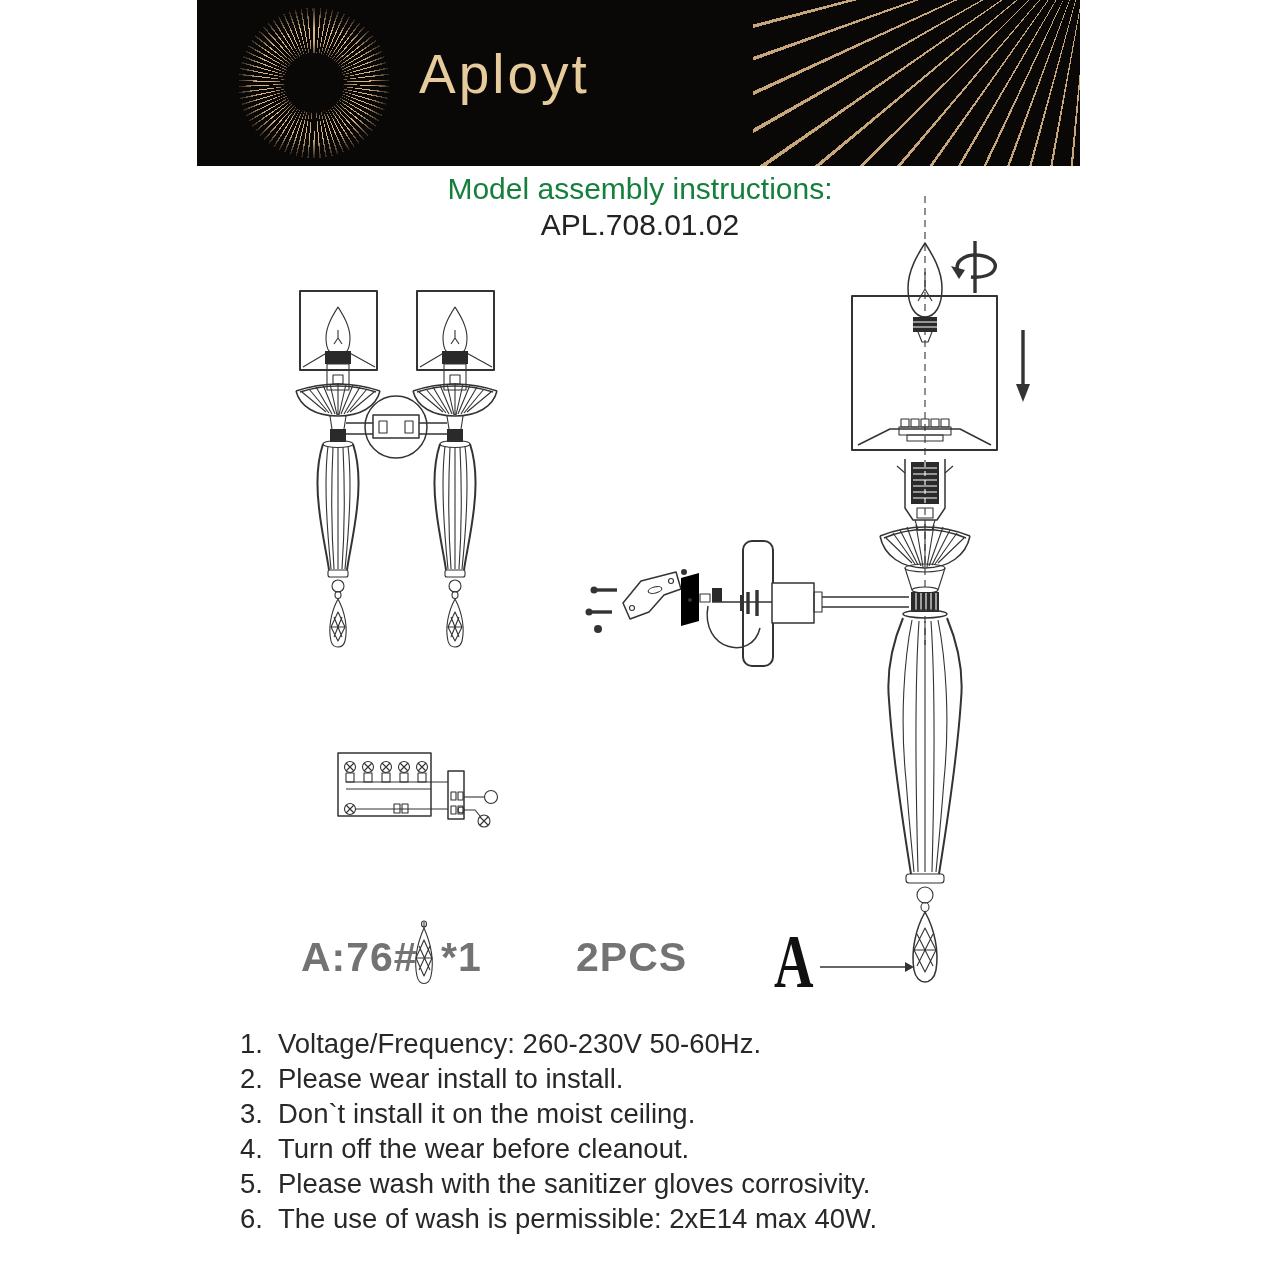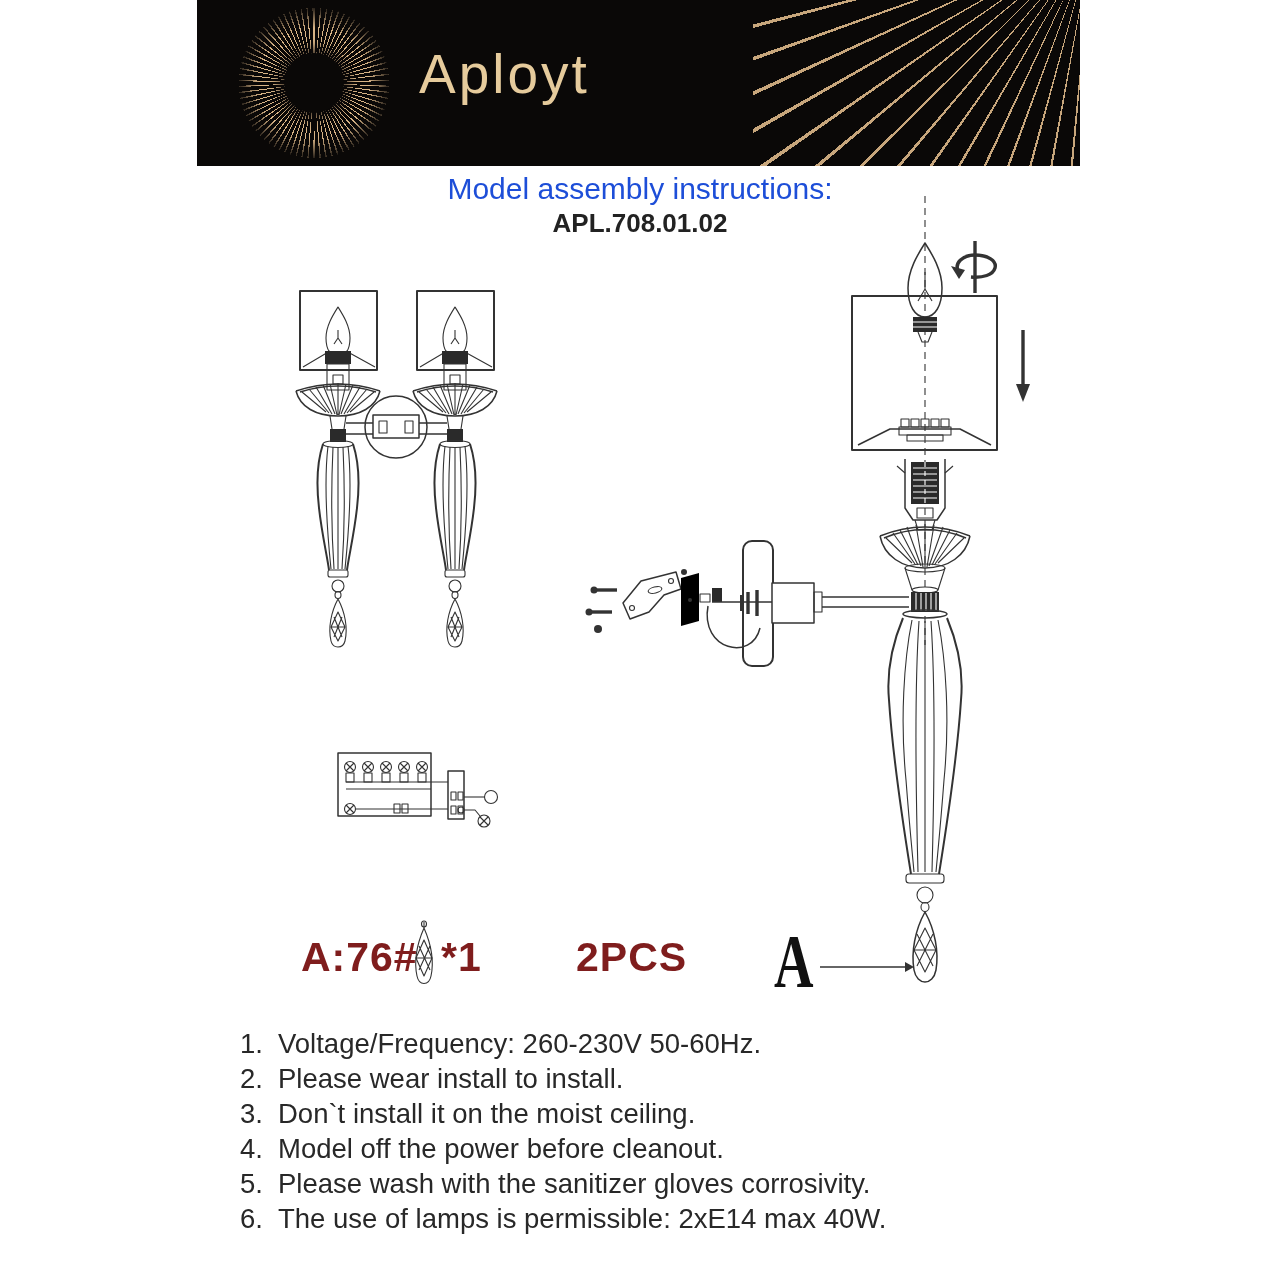--- a/index.html
+++ b/index.html
@@ -36,36 +36,36 @@
     position:absolute;left:222px;top:42px;
     font-size:55px;font-weight:400;letter-spacing:3px;color:var(--logo-text);
   }
   .corner-rays{
     position:absolute;top:0;right:0;width:330px;height:166px;
     background:repeating-conic-gradient(from 0deg at 103% -38%, var(--gold) 0deg .55deg, transparent .55deg 5deg);
     opacity:.92;
   }
   
   .title-block{position:absolute;left:197px;top:172px;width:886px;text-align:center;}
-  .title-line{font-size:30px;color:#1d4ed8;}
-  .model-number{font-size:26px;color:#222;margin-top:2px;font-weight:bold;}
+  .title-line{font-size:30px;color:#15803d;}
+  .model-number{font-size:30px;color:#222;margin-top:2px;}
   
   svg.art{position:absolute;left:0;top:0;width:1280px;height:1280px;}
   svg.art path,svg.art line,svg.art rect,svg.art circle,svg.art ellipse,svg.art polyline{
     stroke:var(--line-art);fill:none;stroke-width:1.5;stroke-linejoin:round;
   }
   svg.art .dark{fill:#2a2a2a;stroke:none;}
   svg.art .wht{stroke:#ffffff;stroke-width:1.1;}
   svg.art .fillw{fill:#ffffff;}
   svg.art .hd{stroke-width:2;}
   svg.art .thin{stroke-width:1.1;}
   svg.art .bold{stroke-width:3.4;}
   svg.art .solid{fill:var(--line-art);stroke:none;}
   
-  .part-label{position:absolute;font-size:41px;font-weight:700;color:#7f1d1d;letter-spacing:1px;}
+  .part-label{position:absolute;font-size:41px;font-weight:700;color:#737373;letter-spacing:1px;}
   .lbl-code{left:301px;top:934px;}
   .lbl-qty{left:441px;top:934px;}
   .lbl-pcs{left:576px;top:934px;}
   .callout-a{
     position:absolute;left:774px;top:918px;font-family:"Liberation Serif",serif;
     font-size:76px;font-weight:700;color:#111;transform:scaleX(.72);transform-origin:left top;
   }
   
   .instructions{position:absolute;left:240px;top:1026px;width:880px;}
   .ins-row{display:flex;line-height:35px;font-size:27.5px;color:var(--text);}
@@ -288,25 +288,25 @@
     <div class="ins-row">
       <span class="ins-num">2.</span>
       <span class="ins-text">Please wear install to install.</span>
     </div>
     <div class="ins-row">
       <span class="ins-num">3.</span>
       <span class="ins-text">Don`t install it on the moist ceiling.</span>
     </div>
     <div class="ins-row">
       <span class="ins-num">4.</span>
-      <span class="ins-text">Model off the power before cleanout.</span>
+      <span class="ins-text">Turn off the wear before cleanout.</span>
     </div>
     <div class="ins-row">
       <span class="ins-num">5.</span>
       <span class="ins-text">Please wash with the sanitizer gloves corrosivity.</span>
     </div>
     <div class="ins-row">
       <span class="ins-num">6.</span>
-      <span class="ins-text">The use of lamps is permissible: 2xE14 max 40W.</span>
+      <span class="ins-text">The use of wash is permissible: 2xE14 max 40W.</span>
     </div>
   </div>
 
 </div>
 
 </body></html>

